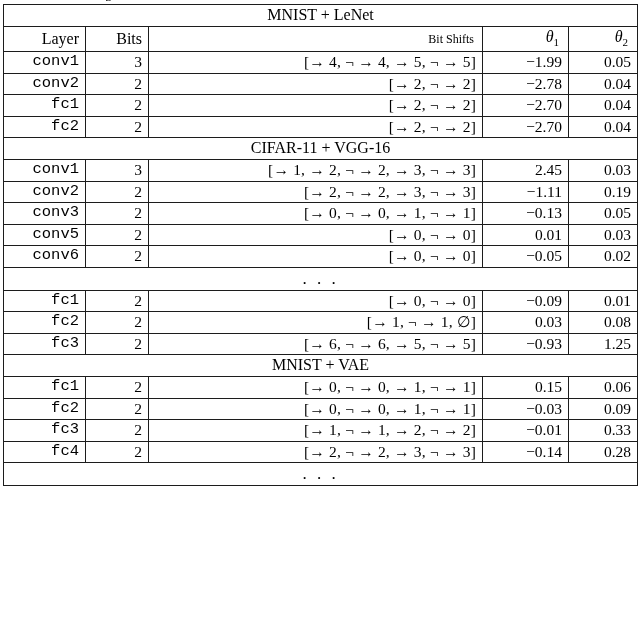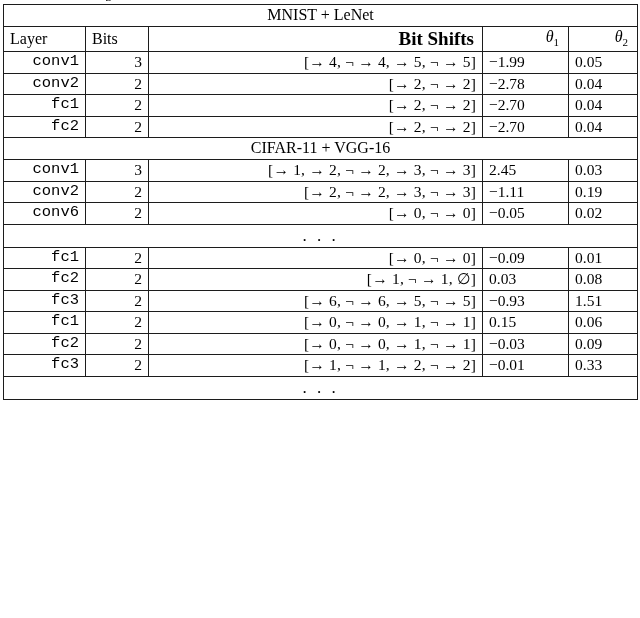--- a/index.html
+++ b/index.html
@@ -74,43 +74,43 @@
 
   .sec-header td {
     text-align: center;
     font-size: 16px;
     padding-top: 3px;
     padding-bottom: 4px;
     height: 24px;
   }
 
   .colhead th {
-    text-align: left;
+    text-align: right;
     font-weight: bold;
     font-size: 16px;
     height: 23px;
   }
   .colhead th.shift-head {
     text-align: right;
-    font-weight: bold;
-    font-size: 19px;
+    font-weight: normal;
+    font-size: 12px;
     padding-right: 8px;
   }
   .colhead th.theta-head {
     text-align: right;
     font-weight: normal;
     font-size: 16px;
     padding-right: 9px;
     margin-top: 24px;
   }
 
   td.layer-cell { text-align: right; padding-right: 10px; font-family: Liberation Mono, monospace; }
   td.bits-cell  { text-align: right; padding-right: 11px; }
   td.shift-cell { text-align: right; padding-right: 9px; letter-spacing: 0.2px; }
-  td.theta-cell { padding-right: 9px; }
+  td.theta-cell { text-align: right; padding-right: 9px; }
 
   .dots-row td {
     text-align: center;
     height: 24px;
     font-size: 17px;
     letter-spacing: 3px;
     padding-top: 4px;
   }
 
   .theta-sub {
@@ -188,20 +188,34 @@
             <td class="theta-cell">0.03</td>
           </tr>
           <tr>
             <td class="layer-cell">conv2</td>
             <td class="bits-cell">2</td>
             <td class="shift-cell">[→ 2, ¬ → 2, → 3, ¬ → 3]</td>
             <td class="theta-cell">−1.11</td>
             <td class="theta-cell">0.19</td>
           </tr>
           <tr>
+            <td class="layer-cell">conv3</td>
+            <td class="bits-cell">2</td>
+            <td class="shift-cell">[→ 0, ¬ → 0, → 1, ¬ → 1]</td>
+            <td class="theta-cell">−0.13</td>
+            <td class="theta-cell">0.05</td>
+          </tr>
+          <tr>
+            <td class="layer-cell">conv5</td>
+            <td class="bits-cell">2</td>
+            <td class="shift-cell">[→ 0, ¬ → 0]</td>
+            <td class="theta-cell">0.01</td>
+            <td class="theta-cell">0.03</td>
+          </tr>
+          <tr>
             <td class="layer-cell">conv6</td>
             <td class="bits-cell">2</td>
             <td class="shift-cell">[→ 0, ¬ → 0]</td>
             <td class="theta-cell">−0.05</td>
             <td class="theta-cell">0.02</td>
           </tr>
           <tr class="dots-row">
             <td colspan="5">. . .</td>
           </tr>
           <tr>
@@ -216,21 +230,24 @@
             <td class="bits-cell">2</td>
             <td class="shift-cell">[→ 1, ¬ → 1, ∅]</td>
             <td class="theta-cell">0.03</td>
             <td class="theta-cell">0.08</td>
           </tr>
           <tr>
             <td class="layer-cell">fc3</td>
             <td class="bits-cell">2</td>
             <td class="shift-cell">[→ 6, ¬ → 6, → 5, ¬ → 5]</td>
             <td class="theta-cell">−0.93</td>
-            <td class="theta-cell">1.51</td>
+            <td class="theta-cell">1.25</td>
+          </tr>
+          <tr class="sec-header">
+            <td colspan="5">MNIST + VAE</td>
           </tr>
           <tr>
             <td class="layer-cell">fc1</td>
             <td class="bits-cell">2</td>
             <td class="shift-cell">[→ 0, ¬ → 0, → 1, ¬ → 1]</td>
             <td class="theta-cell">0.15</td>
             <td class="theta-cell">0.06</td>
           </tr>
           <tr>
             <td class="layer-cell">fc2</td>
@@ -239,20 +256,27 @@
             <td class="theta-cell">−0.03</td>
             <td class="theta-cell">0.09</td>
           </tr>
           <tr>
             <td class="layer-cell">fc3</td>
             <td class="bits-cell">2</td>
             <td class="shift-cell">[→ 1, ¬ → 1, → 2, ¬ → 2]</td>
             <td class="theta-cell">−0.01</td>
             <td class="theta-cell">0.33</td>
           </tr>
+          <tr>
+            <td class="layer-cell">fc4</td>
+            <td class="bits-cell">2</td>
+            <td class="shift-cell">[→ 2, ¬ → 2, → 3, ¬ → 3]</td>
+            <td class="theta-cell">−0.14</td>
+            <td class="theta-cell">0.28</td>
+          </tr>
           <tr class="dots-row">
             <td colspan="5">. . .</td>
           </tr>
         </tbody>
     </table>
   </div>
 
 </div>
 
 </body></html>

